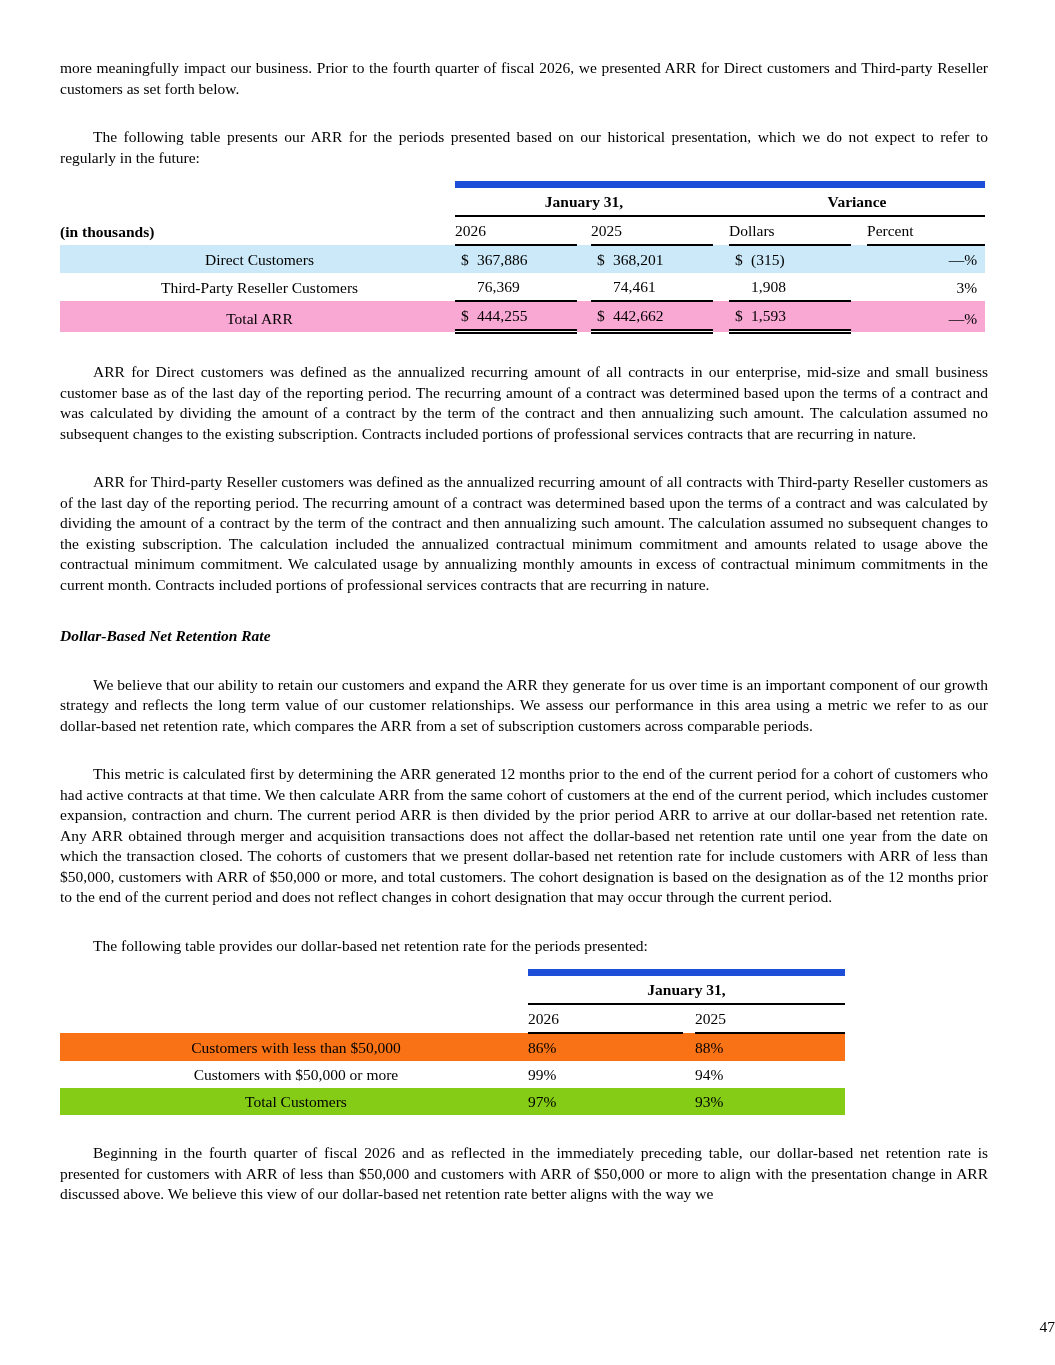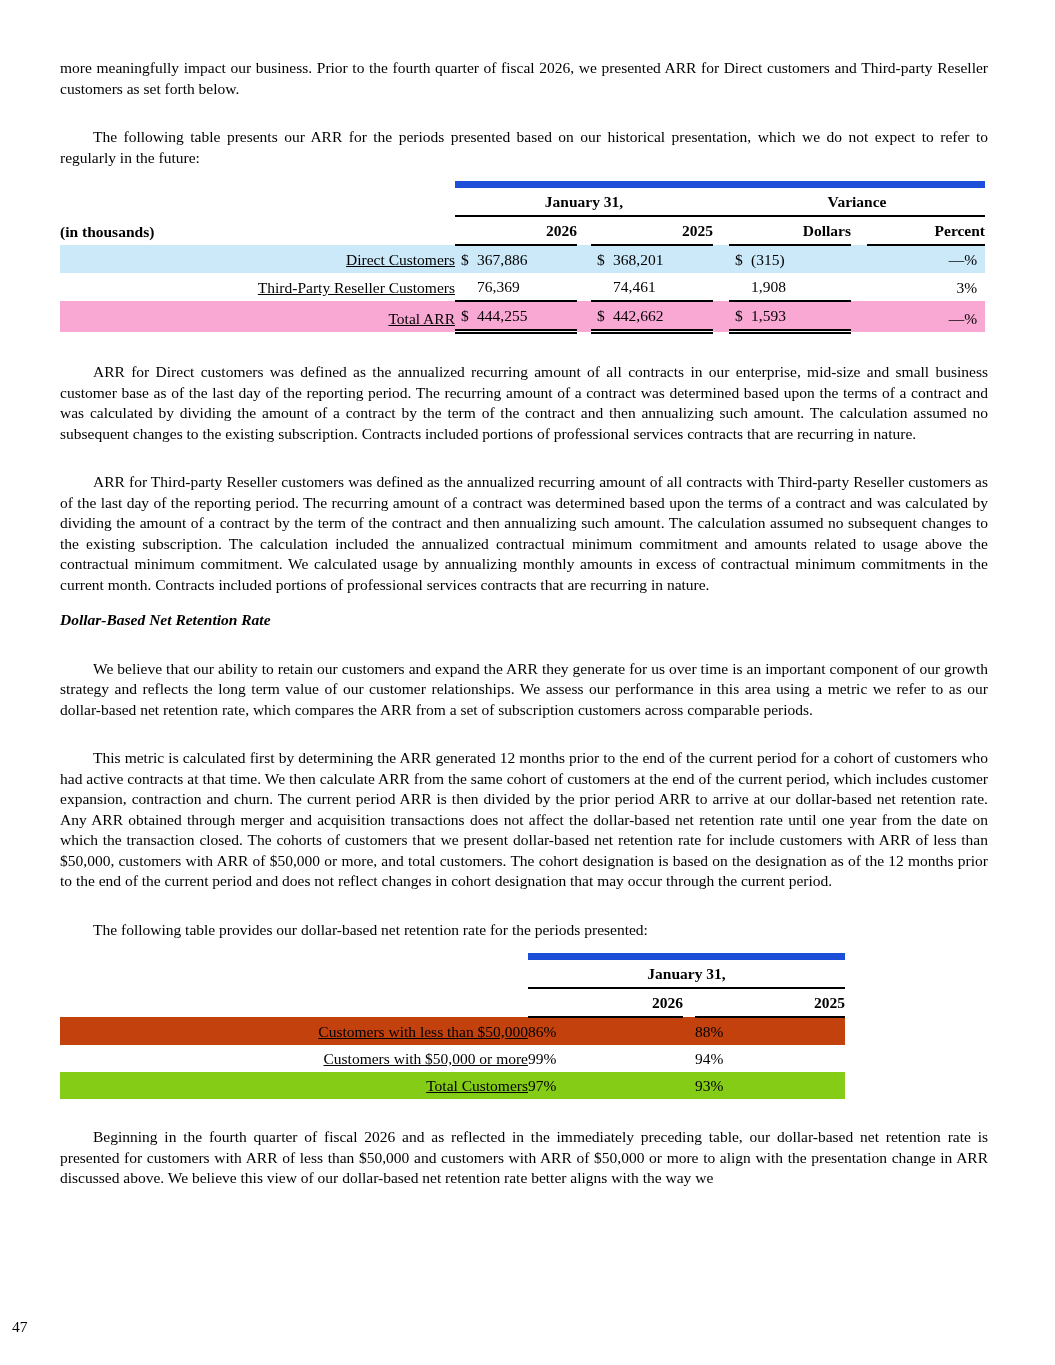--- a/index.html
+++ b/index.html
@@ -7,43 +7,43 @@
   body {
     width:1055px; height:1365px;
     font-family:"Liberation Serif","DejaVu Serif",serif;
     font-size:15.5px; color:#000;
     position:relative;
     overflow:hidden;
   }
   .page { position:relative; width:1055px; height:1365px; padding:58px 67px 0 60px; }
   p { text-align:justify; line-height:20.5px; margin:0 0 13px 0; }
   p.indent { text-indent:33px;margin-top:28px; }
-  .h-bold-italic { font-style:italic; font-weight:bold; font-size:15.5px; line-height:20.5px; margin:15px 0 9px 0; }
+  .h-bold-italic { font-style:italic; font-weight:bold; font-size:15.5px; line-height:20.5px; margin:31px 0 9px 0; }
   .h-italic { font-style:italic; font-weight:normal; font-size:15.5px; line-height:20.5px; margin:12px 0 11px 0; }
 
   table { border-collapse:collapse; table-layout:fixed; }
   td { font-size:15.5px; line-height:19px; vertical-align:bottom; padding:4px 0 4px 0; overflow:hidden; white-space:nowrap; }
 
   .t1 { width:925px; margin:8px 0 12px 0; }
   .t2 { width:785px; margin:8px 0 12px 0; }
 
   .bt { border-top:7px solid #1d4ed8; }
   .bb { border-bottom:2px solid #000; }
   .bbd { border-bottom:5px double #000; }
 
   td.span-head { text-align:center; font-weight:bold; }
-  td.col-head { text-align:right; font-weight:bold; }
+  td.col-head { text-align:left; font-weight:normal; }
   td.units { font-weight:bold; text-align:left;margin-top:29px; }
-  td.lbl { text-align:right; padding-left:4px;text-decoration:underline; }
+  td.lbl { text-align:center; padding-left:4px; }
   td.cur { text-align:left; padding-left:6px; }
   td.val { text-align:left; padding-right:2px; }
   td.pct { text-align:right; padding-right:8px; }
   td.ctr { text-align:left; }
 
-  .page-num { position:absolute; left:12px; right:0; top:1318px; text-align:left; font-size:15.5px; }
+  .page-num { position:absolute; left:12px; right:0; top:1318px; text-align:right; font-size:15.5px; }
 </style>
 </head>
 <body>
 
 <div class="page">
 
   <p>more meaningfully impact our business. Prior to the fourth quarter of fiscal 2026, we presented ARR for Direct customers and Third-party Reseller customers as set forth below.</p>
   <p class="indent">The following table presents our ARR for the periods presented based on our historical presentation, which we do not expect to refer to regularly in the future:</p>
 
   <table class="t1">
@@ -139,21 +139,21 @@
         <tr>
       <td></td>
       <td colspan="3" class="bt bb span-head">January 31,</td>
     </tr>
     <tr>
       <td></td>
       <td class="bb col-head">2026</td>
       <td></td>
       <td class="bb col-head">2025</td>
     </tr>
-    <tr class="hl" style="background: #c2410c;">
+    <tr class="hl" style="background: #f97316;">
       <td class="lbl">Customers with less than $50,000</td>
       <td class="ctr">86%</td>
       <td></td>
       <td class="ctr">88%</td>
     </tr>
     <tr>
       <td class="lbl">Customers with $50,000 or more</td>
       <td class="ctr">99%</td>
       <td></td>
       <td class="ctr">94%</td>

